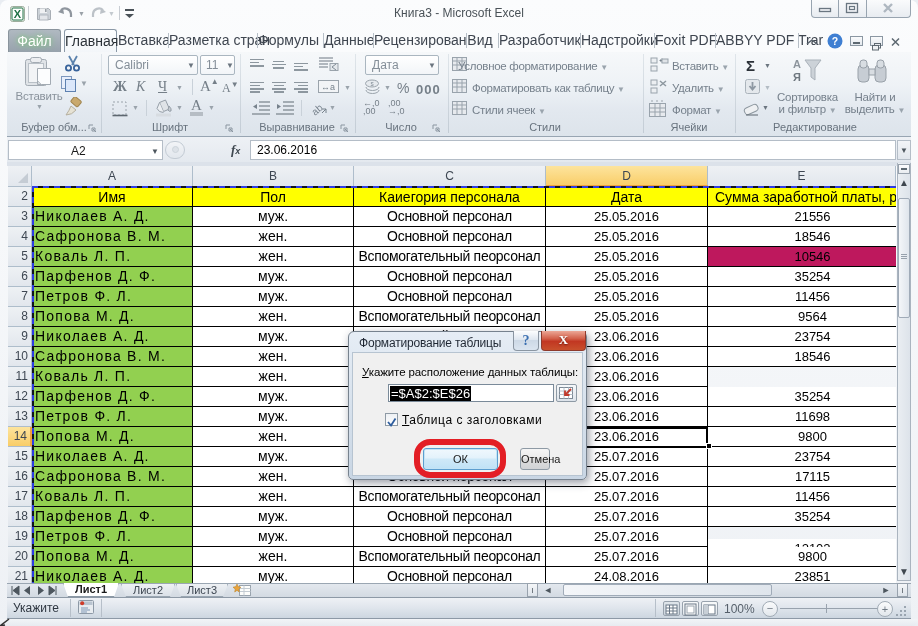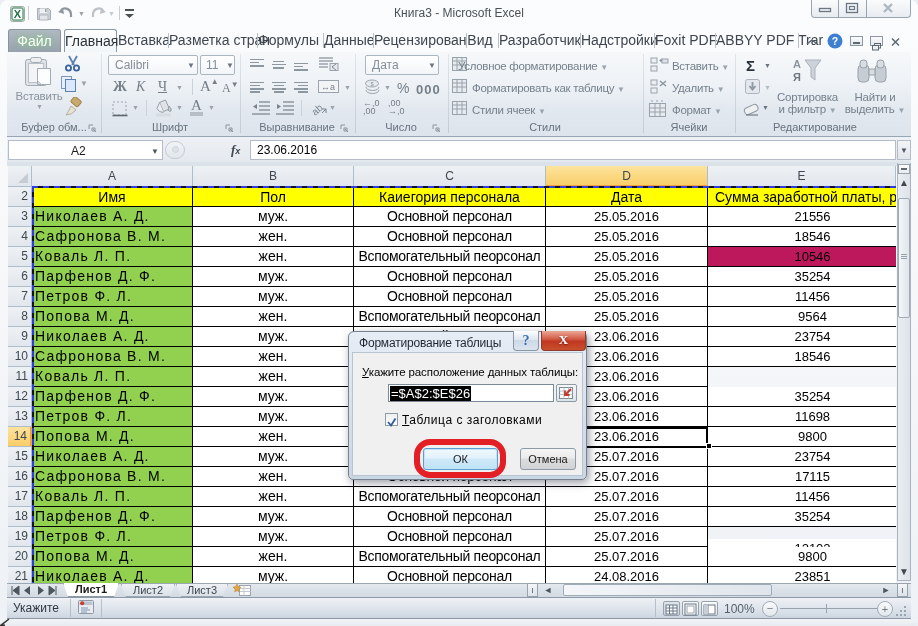--- a/index.html
+++ b/index.html
@@ -573,14 +573,14 @@
 <div class="abs" style="left:556px;top:384px;width:21px;height:18px;background:linear-gradient(#f6f8fa,#dde3ea);border:1px solid #8e9aa5;border-radius:2px"><svg width="19" height="16">
         <rect x="2.5" y="2.5" width="13" height="11" fill="#fff" stroke="#7e8a96"></rect>
         <path d="M2.5 6 h13 M2.5 9.5 h13 M7 2.5 v11 M11.5 2.5 v11" stroke="#b6c0ca"></path>
         <path d="M14 4 l-6 6 m0 -4.5 v4.5 h4.5" stroke="#c0392b" stroke-width="1.8" fill="none"></path>
       </svg></div>
 <div class="abs" style="left:385px;top:413px;width:13px;height:13px;background:linear-gradient(#eef1f4,#fdfdfe);border:1px solid #8e9aa5"><svg width="11" height="11">
         <path d="M2 5 l3 3.5 4.5 -7" stroke="#2d5d9e" stroke-width="1.8" fill="none"></path>
       </svg></div>
 <div class="abs" style="left:402px;top:413px;font-size:12px;letter-spacing:0.5px;color:#000"><span style="text-decoration:underline">Т</span>аблица с заголовками</div>
 <div class="w7btn" style="left:423px;top:448px;width:75px;background:linear-gradient(#f0f8fd 0%,#e3f2fb 45%,#cfe9f8 50%,#bfe2f6 100%);border:1px solid #5c9ecf;box-shadow:0 0 0 1px #c3e4f6 inset;">ОК</div>
-<div class="w7btn" style="left:520px;top:448px;width:56px">Отмена</div>
+<div class="w7btn" style="left:520px;top:448px;width:30px">Отмена</div>
 <div class="abs" style="left:414px;top:439px;width:92px;height:39px;border:6px solid #e31e25;border-radius:16px"></div>
 </div>
 </body></html>

